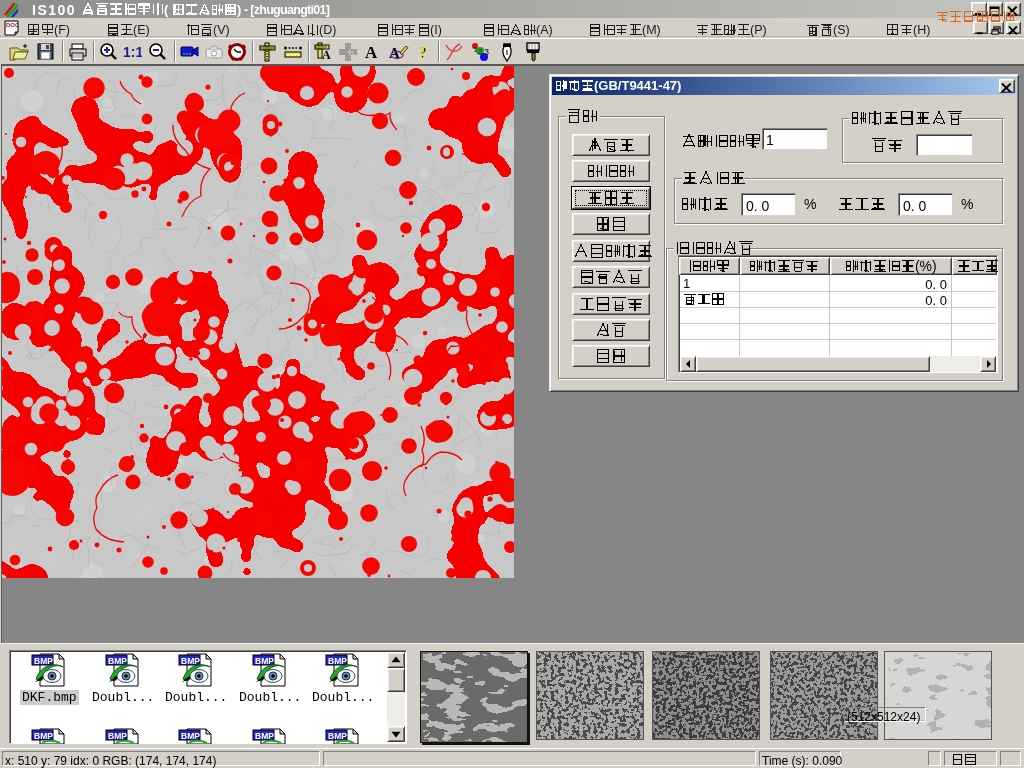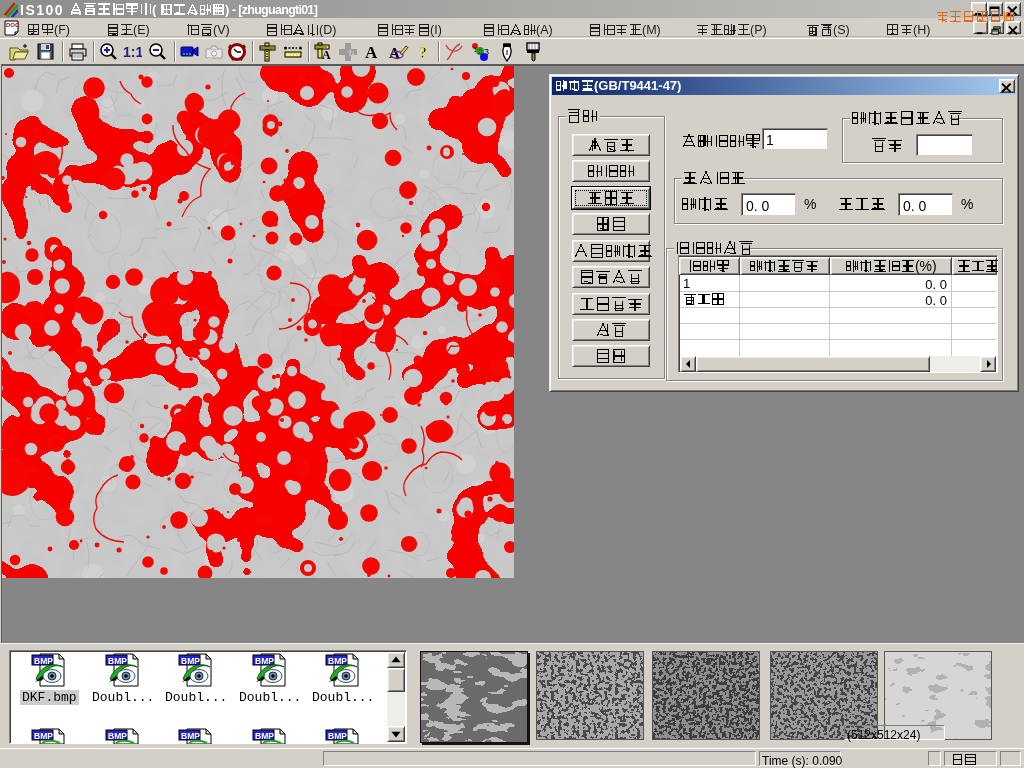--- a/index.html
+++ b/index.html
@@ -144,21 +144,21 @@
     </svg>
     <div class="abs" style="left:0;top:0;width:1024px;height:18px;background:linear-gradient(90deg,#8c8c8a,#c4c4c0)"></div>
     <svg class="abs" width="16" height="16" style="left:2px;top:1px">
 <g stroke-width="2.6" fill="none" stroke-linecap="round">
 <path d="M3 14L12 3" stroke="#c02010"></path>
         <path d="M6 15L15 5" stroke="#18a018"></path>
         <path d="M10 16L17 8" stroke="#2030c0"></path>
 </g>
       <path d="M2 15l2 1-1.4-2.2z" fill="#f0c0a0"></path>
     </svg>
-    <div class="abs" style="left:0;top:0;width:400px;height:18px">
+    <div class="abs" style="left:12px;top:0;width:400px;height:18px">
       <span style="position:absolute;left:20px;top:2px;font:bold 14px 'Liberation Sans';color:#fff;letter-spacing:1.5px">IS100</span>
       <span style="position:absolute;left:69px;top:2px"><svg width="14" height="14" viewBox="0 0 100 100" style="vertical-align:top;shape-rendering:crispEdges">
           <use href="#g663e" stroke="#fff" stroke-width="10.571428571428571" fill="none"></use>
         </svg></span>
       <span style="position:absolute;left:83px;top:2px"><svg width="14" height="14" viewBox="0 0 100 100" style="vertical-align:top;shape-rendering:crispEdges">
           <use href="#g5fae" stroke="#fff" stroke-width="10.571428571428571" fill="none"></use>
         </svg></span>
       <span style="position:absolute;left:97px;top:2px"><svg width="14" height="14" viewBox="0 0 100 100" style="vertical-align:top;shape-rendering:crispEdges">
           <use href="#g6444" stroke="#fff" stroke-width="10.571428571428571" fill="none"></use>
         </svg></span>
@@ -2205,25 +2205,28 @@
     </svg>
     <svg class="abs" width="108" height="89" style="left:770px;top:651px;border:1px solid #555;z-index:2">
 <rect width="108" height="89" fill="#9a9a9a"></rect>
 <rect width="108" height="89" filter="url(#ft4)"></rect>
     </svg>
     <svg class="abs" width="108" height="89" style="left:884px;top:651px;border:1px solid #555;z-index:2">
 <rect width="108" height="89" fill="#d6d6d4"></rect>
 <rect width="108" height="89" filter="url(#ft5)"></rect>
     </svg>
     <div class="abs" style="left:0;top:748px;width:1024px;height:20px;background:#d4d0c8;border-top:1px solid #fff"></div>
+    <div class="abs" style="left:2px;top:751px;width:318px;height:15px;border:1px solid;border-color:#808080 #fff #fff #808080;z-index:2">
+      <span style="position:absolute;left:2px;top:1.5px;font:12px 'Liberation Sans';white-space:pre">x: 510 y: 79 idx: 0 RGB: (174, 174, 174)</span>
+    </div>
     <div class="abs" style="left:323px;top:751px;width:433px;height:15px;border:1px solid;border-color:#808080 #fff #fff #808080;z-index:2"></div>
     <div class="abs" style="left:759px;top:751px;width:82px;height:15px;border:1px solid;border-color:#808080 #fff #fff #808080;z-index:2">
       <span style="position:absolute;left:2px;top:1.5px;font:12px 'Liberation Sans';white-space:pre">Time (s): 0.090</span>
     </div>
-    <div class="abs" style="left:844px;top:725px;width:101px;height:15px;border:1px solid;border-color:#808080 #fff #fff #808080;z-index:2">
+    <div class="abs" style="left:844px;top:707px;width:82px;height:15px;border:1px solid;border-color:#808080 #fff #fff #808080;z-index:2">
       <span style="position:absolute;left:2px;top:1.5px;font:12px 'Liberation Sans';white-space:pre">(512x512x24)</span>
     </div>
     <div class="abs" style="left:928px;top:751px;width:13px;height:15px;border:1px solid;border-color:#808080 #fff #fff #808080;z-index:2"></div>
     <div class="abs" style="left:944px;top:751px;width:53px;height:15px;border:1px solid;border-color:#808080 #fff #fff #808080;z-index:2">
       <div style="position:absolute;left:6px;top:1px;width:30px;height:15px;">
         <span style="position:absolute;left:0.0px;top:0"><svg width="13" height="13" viewBox="0 0 100 100" style="vertical-align:top;shape-rendering:crispEdges">
             <use href="#g6570" stroke="#000" stroke-width="7.846153846153846" fill="none"></use>
           </svg></span>
         <span style="position:absolute;left:13.0px;top:0"><svg width="13" height="13" viewBox="0 0 100 100" style="vertical-align:top;shape-rendering:crispEdges">
             <use href="#g5b57" stroke="#000" stroke-width="7.846153846153846" fill="none"></use>

